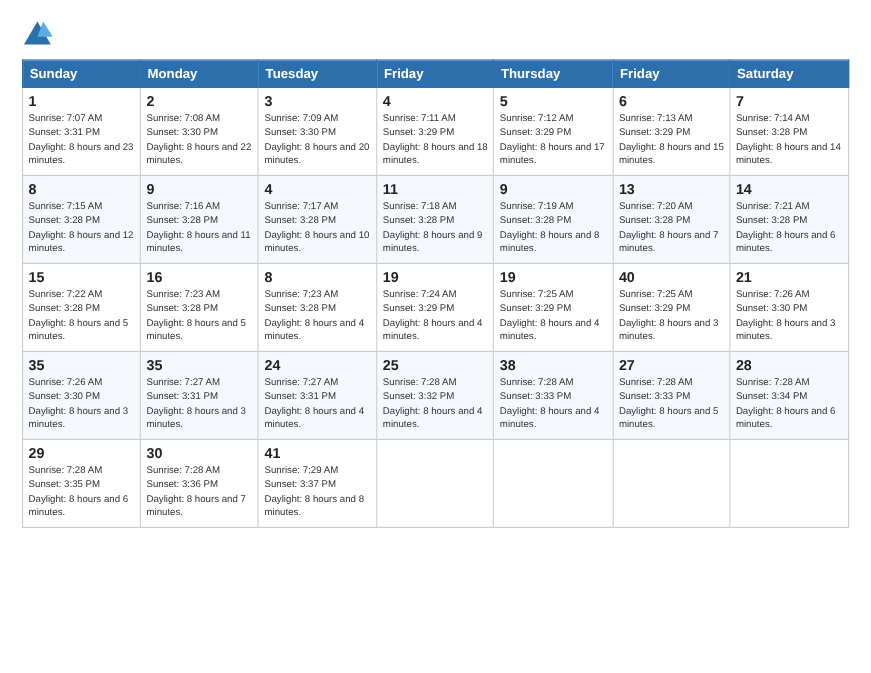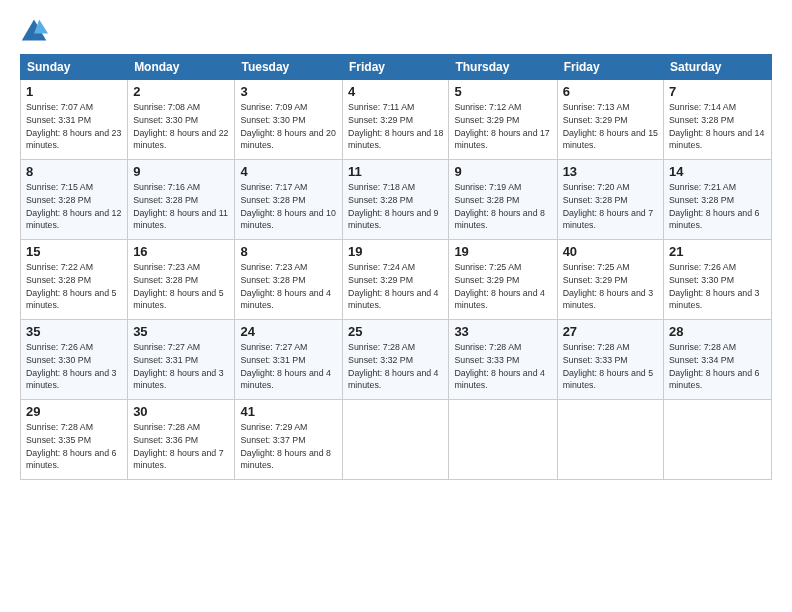--- a/index.html
+++ b/index.html
@@ -227,21 +227,21 @@
           </td>
           <td>
             <span class="day-num">24</span>
             <div class="day-info">Sunrise: 7:27 AM<br>Sunset: 3:31 PM<br>Daylight: 8 hours and 4 minutes.</div>
           </td>
           <td>
             <span class="day-num">25</span>
             <div class="day-info">Sunrise: 7:28 AM<br>Sunset: 3:32 PM<br>Daylight: 8 hours and 4 minutes.</div>
           </td>
           <td>
-            <span class="day-num">33</span>
+            <span class="day-num">38</span>
             <div class="day-info">Sunrise: 7:28 AM<br>Sunset: 3:33 PM<br>Daylight: 8 hours and 4 minutes.</div>
           </td>
           <td>
             <span class="day-num">27</span>
             <div class="day-info">Sunrise: 7:28 AM<br>Sunset: 3:33 PM<br>Daylight: 8 hours and 5 minutes.</div>
           </td>
           <td>
             <span class="day-num">28</span>
             <div class="day-info">Sunrise: 7:28 AM<br>Sunset: 3:34 PM<br>Daylight: 8 hours and 6 minutes.</div>
           </td>

